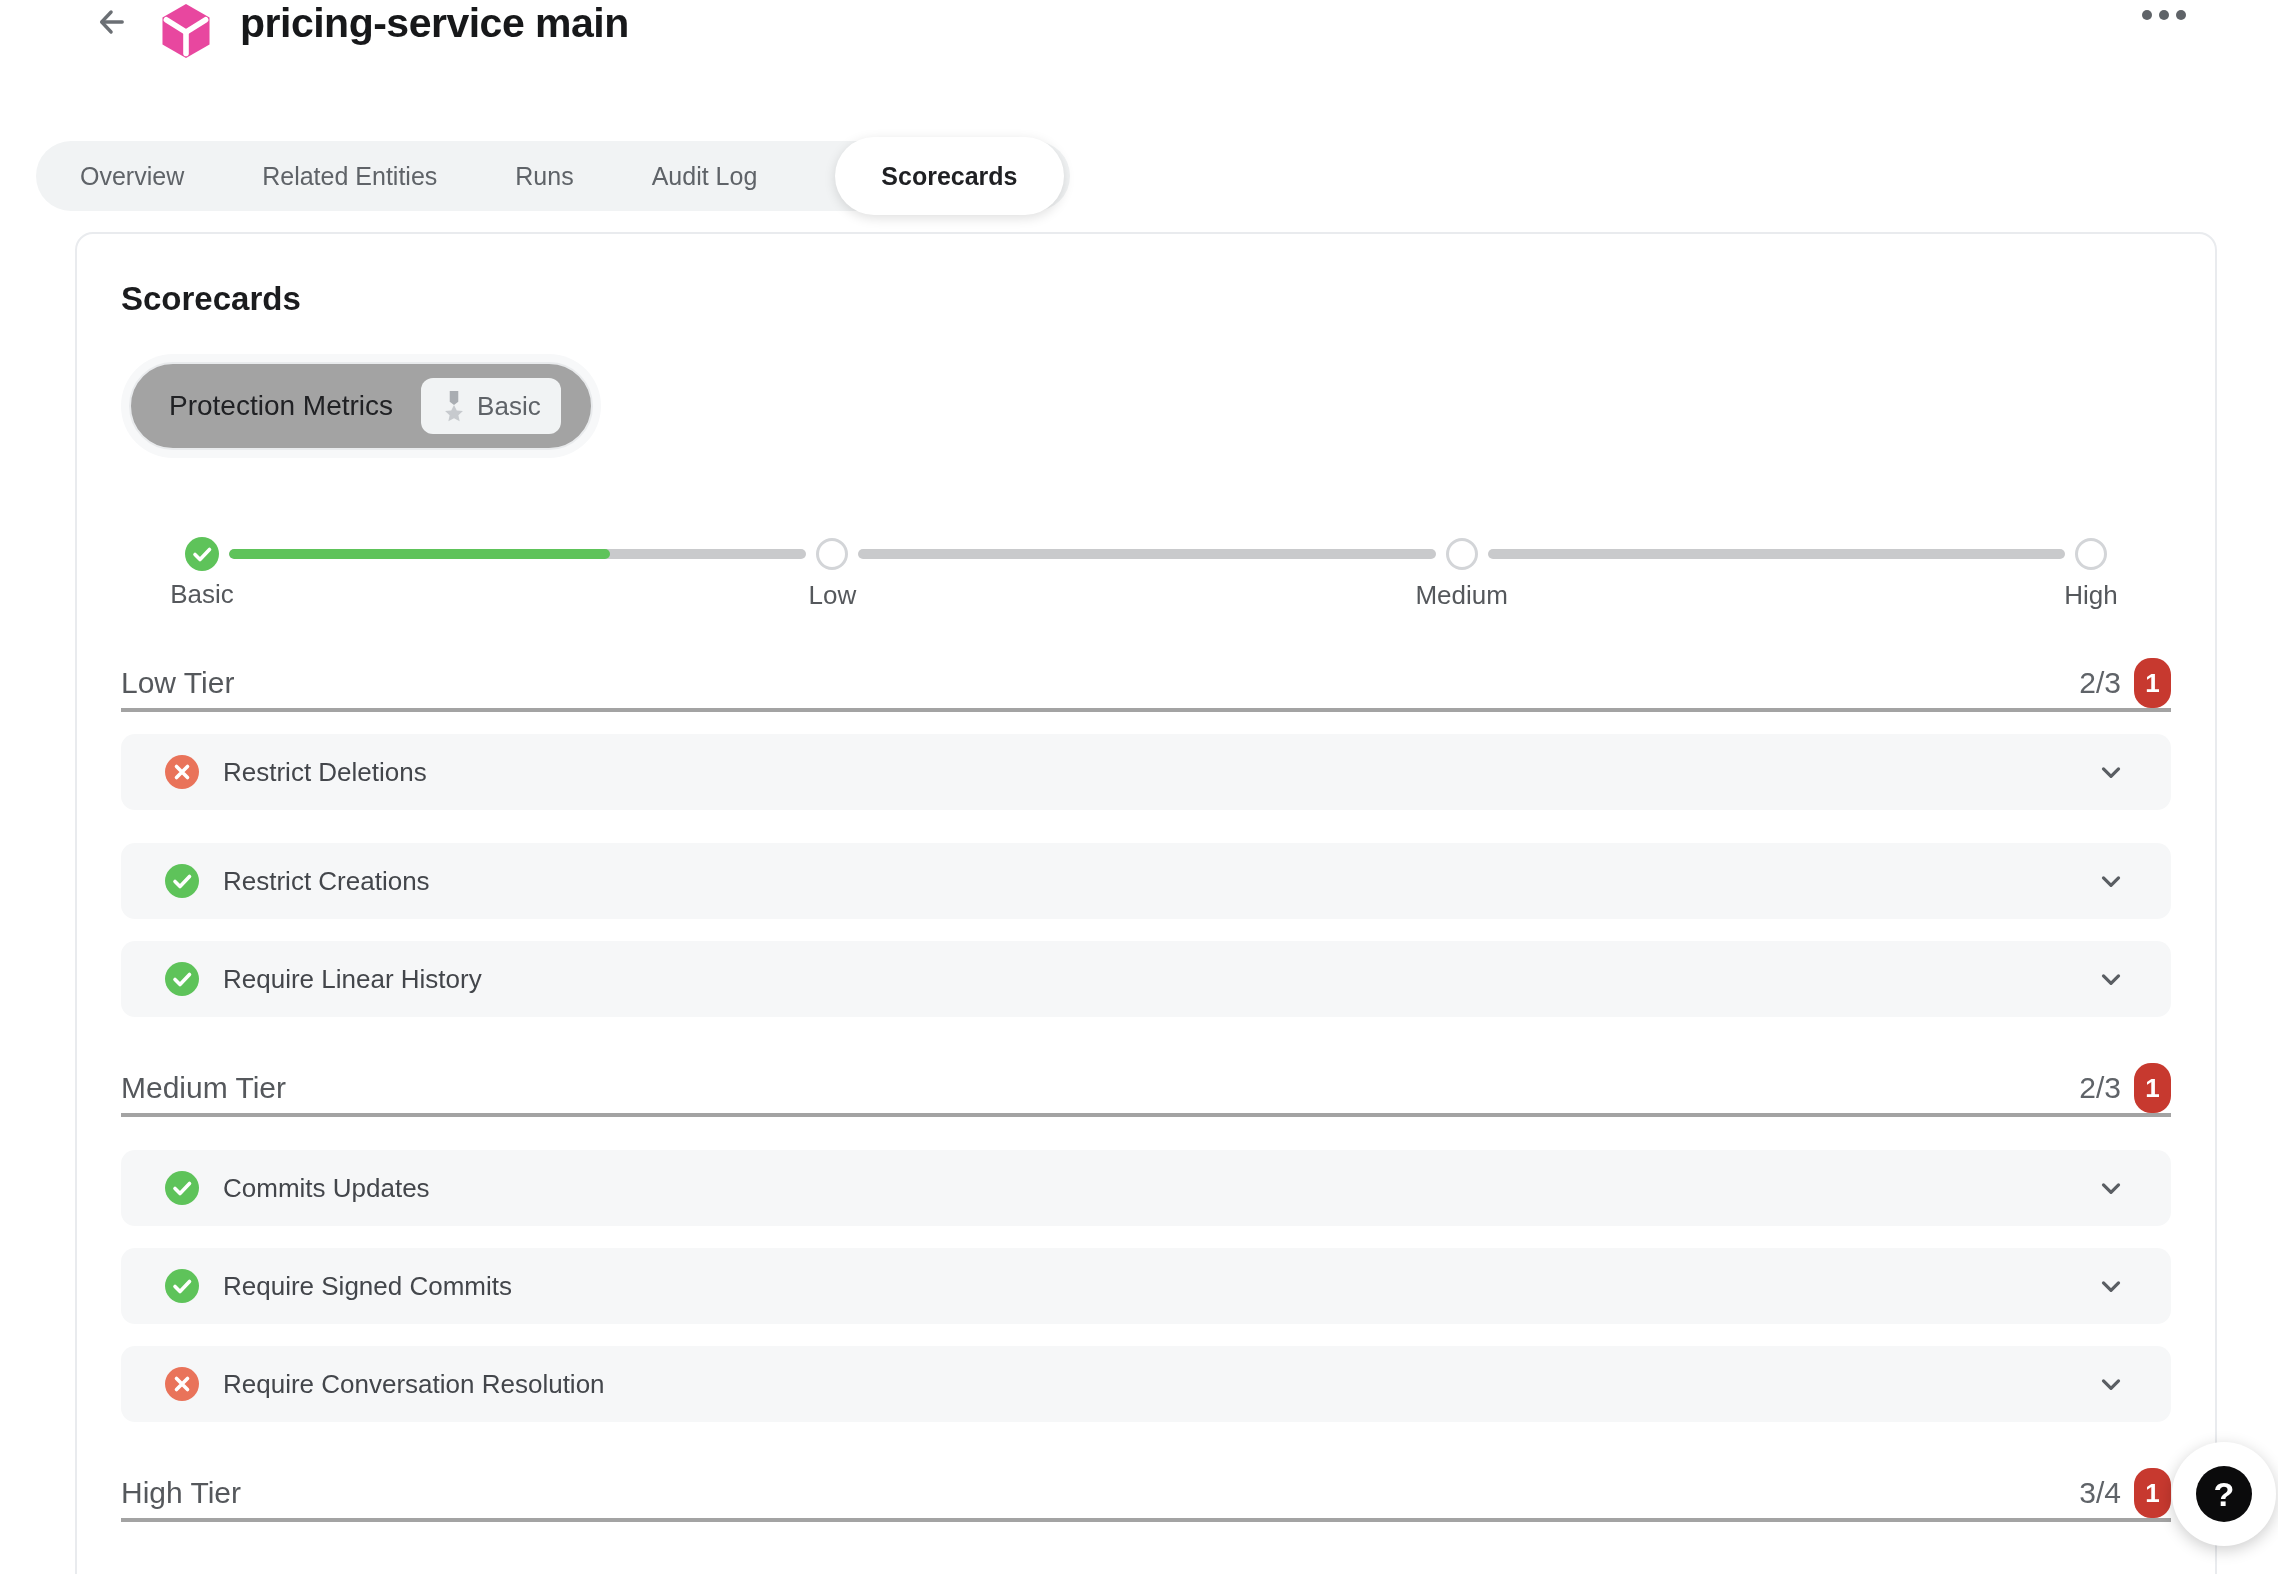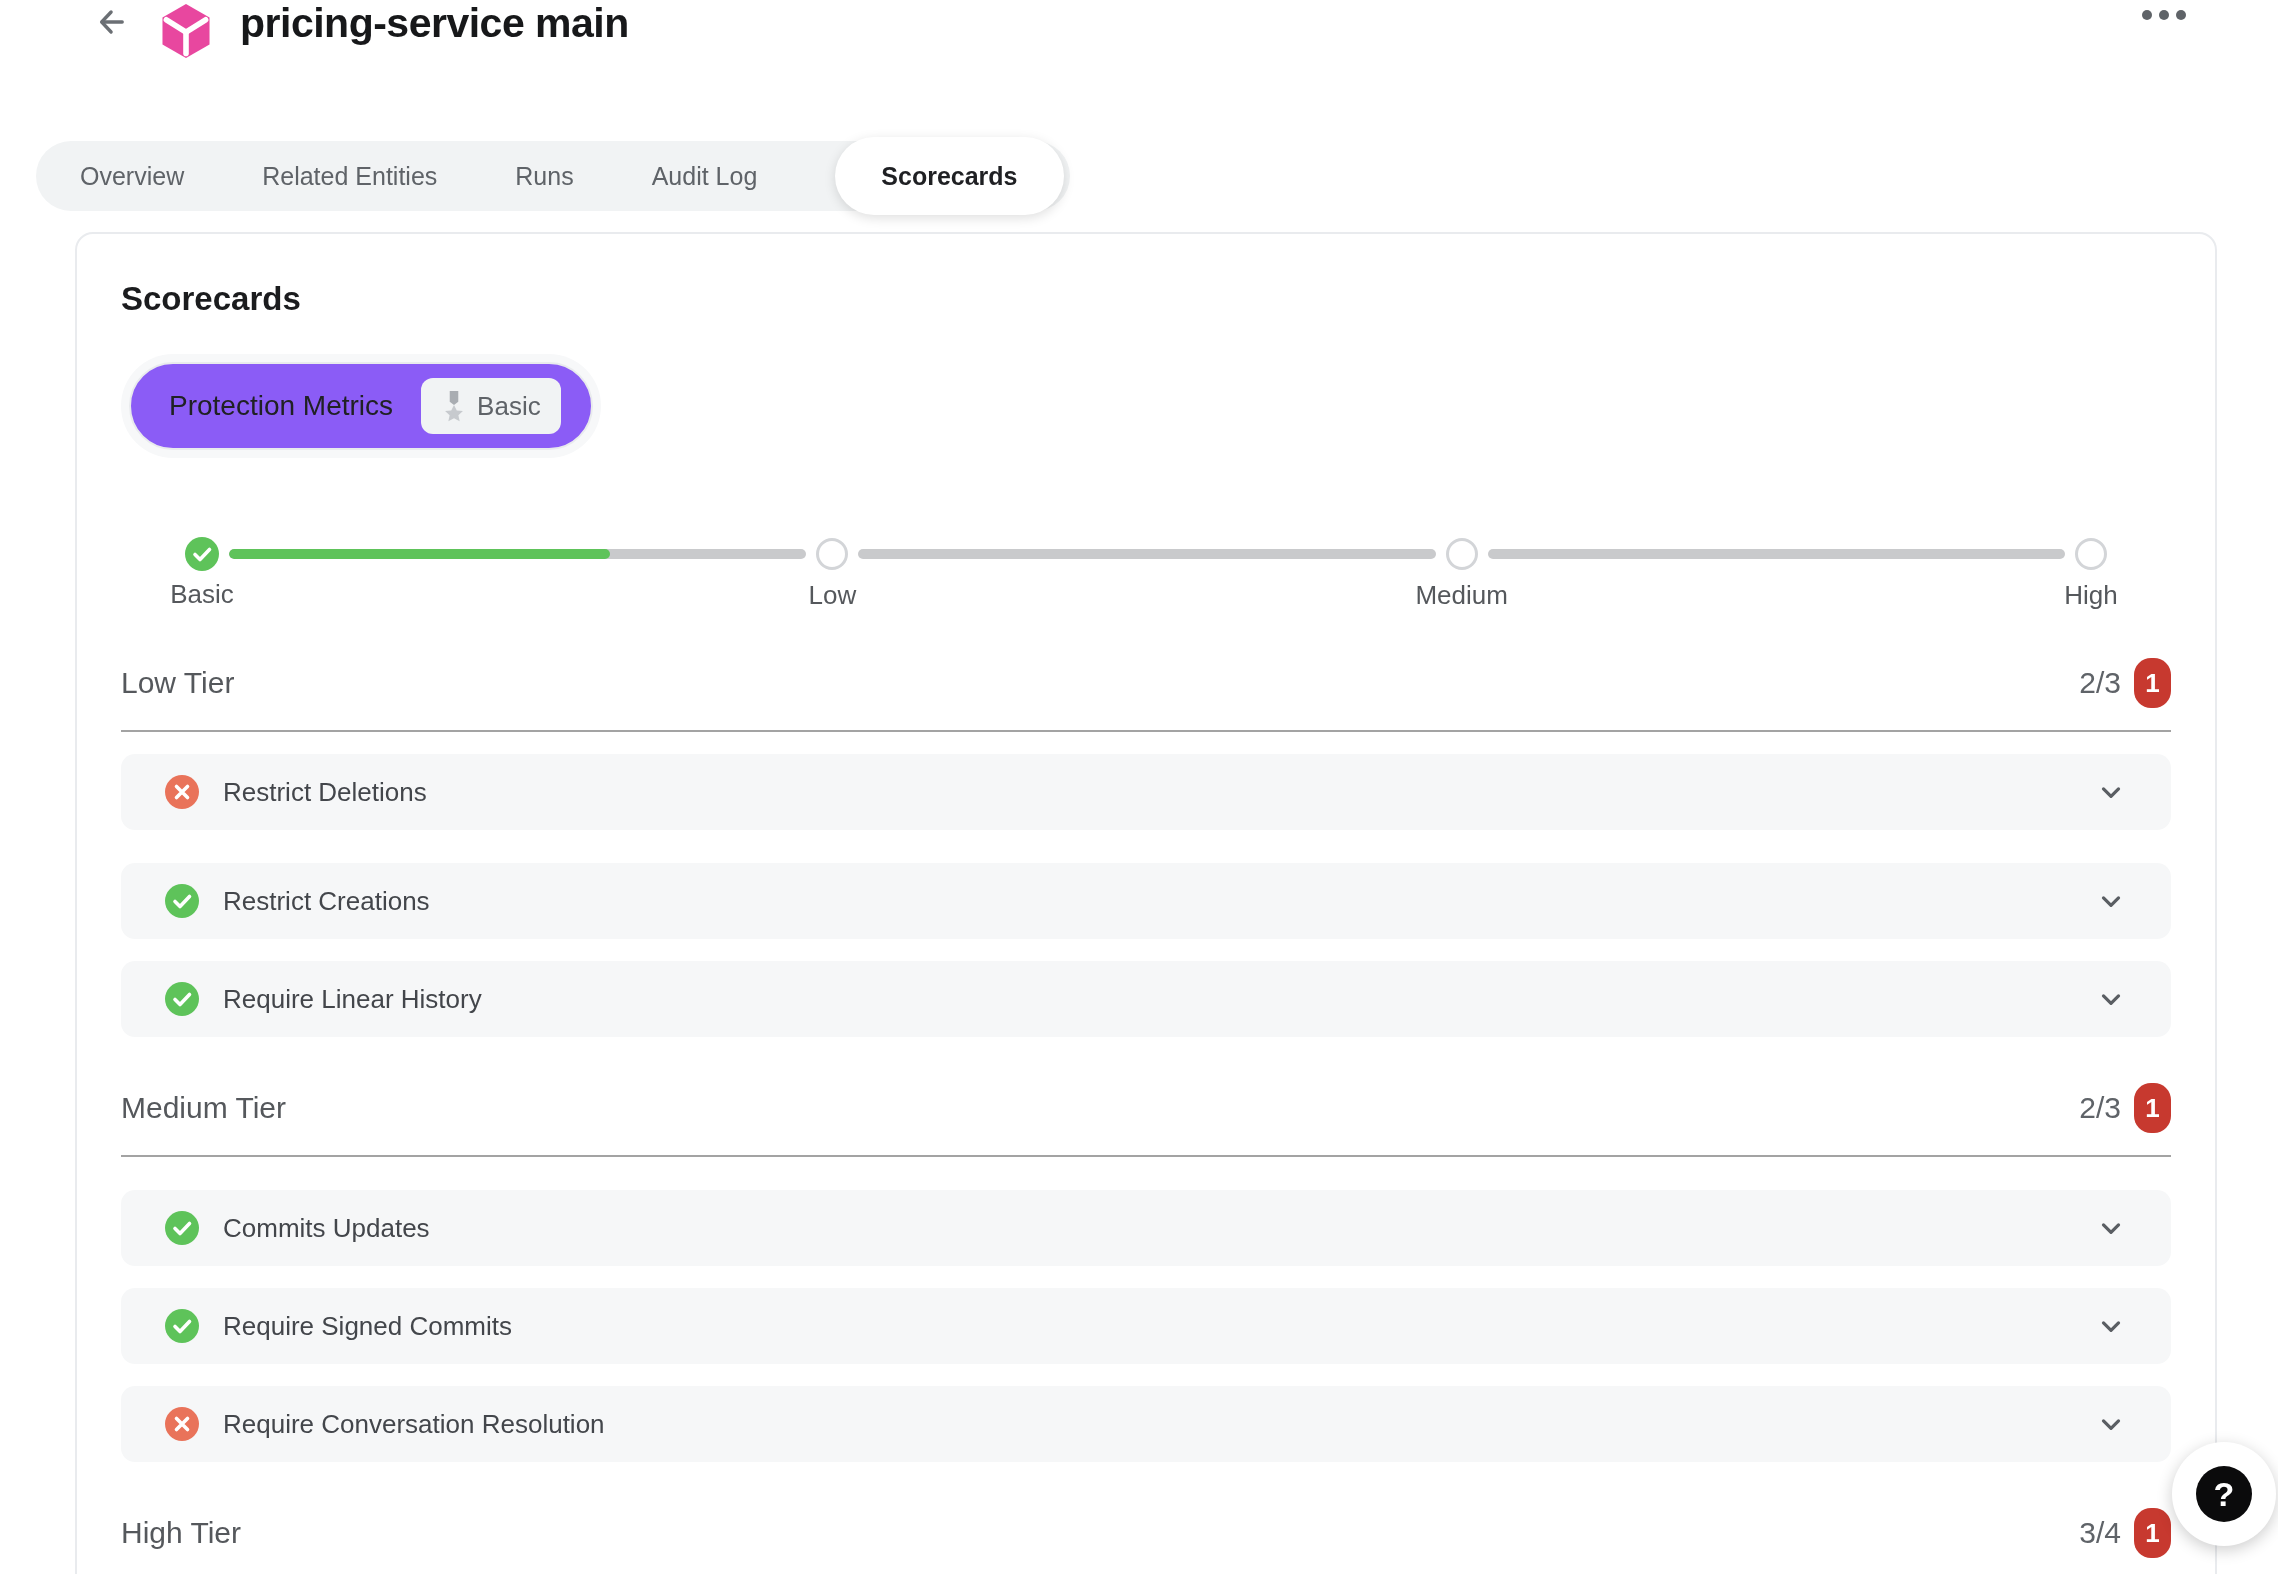--- a/index.html
+++ b/index.html
@@ -22,42 +22,42 @@
   .tab { font-size:25px; color:#5f6368; cursor:pointer; white-space:nowrap; }
   .tab.active { background:#ffffff; color:#1f2023; font-weight:600; height:78px; line-height:78px;
                 padding:0 46px; border-radius:39px; box-shadow:0 3px 12px rgba(0,0,0,0.13); }
 
   
   .card { margin:21px 61px 0 75px; width:2142px; height:1400px; background:#ffffff;
           border:2px solid #e9ebee; border-radius:18px; padding:46px 44px; }
   .card-heading { font-size:33px; font-weight:700; color:#1b1c1e; margin-bottom:44px; }
 
   
-  .selector { display:inline-flex; align-items:center; height:88px; background:#8b5cf6;
+  .selector { display:inline-flex; align-items:center; height:88px; background:#a3a3a3;
               border:2px solid #e9ebed; border-radius:44px; padding:0 30px 0 38px; gap:28px;
               box-shadow:0 0 0 8px #f7f8f9; margin-left:8px; cursor:pointer; }
   .selector-name { font-size:28px; font-weight:500; color:#202124; }
   .level-badge { display:inline-flex; align-items:center; gap:10px; background:#f1f3f4;
                  border-radius:12px; padding:12px 20px; }
   .level-badge .txt { font-size:26px; color:#5f6368; }
 
   
   .stepper { display:flex; align-items:center; padding:0 64px; margin-top:86px; height:36px; }
   .node-wrap { position:relative; flex:0 0 auto; display:flex; align-items:center; justify-content:center; }
   .node-label { position:absolute; top:42px; left:50%; transform:translateX(-50%);
                 font-size:26px; color:#55585c; white-space:nowrap; }
   .node-empty { width:32px; height:32px; border-radius:50%; background:#ffffff; border:3px solid #d3d5d8; }
   .seg { flex:1 1 0; height:10px; border-radius:5px; background:#c9cacc; margin:0 10px;
          position:relative; overflow:hidden; }
   .seg .fill { position:absolute; left:0; top:0; bottom:0; border-radius:5px; background:#5ec35a; }
   .stepper-spacer { height:86px; }
 
   
-  .tier-header { display:flex; align-items:center; margin-top:46px; padding-bottom:22px;
-                 border-bottom:2px solid #a3a3a3; }
+  .tier-header { display:flex; align-items:center; margin-top:46px; 
+                 border-bottom:4px solid #a3a3a3; }
   .tier-name { font-size:30px; color:#55585c; }
   .tier-right { margin-left:auto; display:flex; align-items:center; gap:13px; }
   .tier-score { font-size:30px; color:#5f6368; }
   .fail-badge { width:37px; height:50px; border-radius:17px; background:#c7392f; color:#ffffff;
                 font-size:26px; font-weight:600; display:flex; align-items:center; justify-content:center; }
 
   .check-row { display:flex; align-items:center; height:76px; background:#f6f7f8; border-radius:14px;
                padding:0 45px 0 44px; margin-top:22px; cursor:pointer; }
   .check-row.first { margin-top:33px; }
   .status-icon { width:34px; height:34px; margin-right:24px; flex:0 0 auto; display:flex; }

